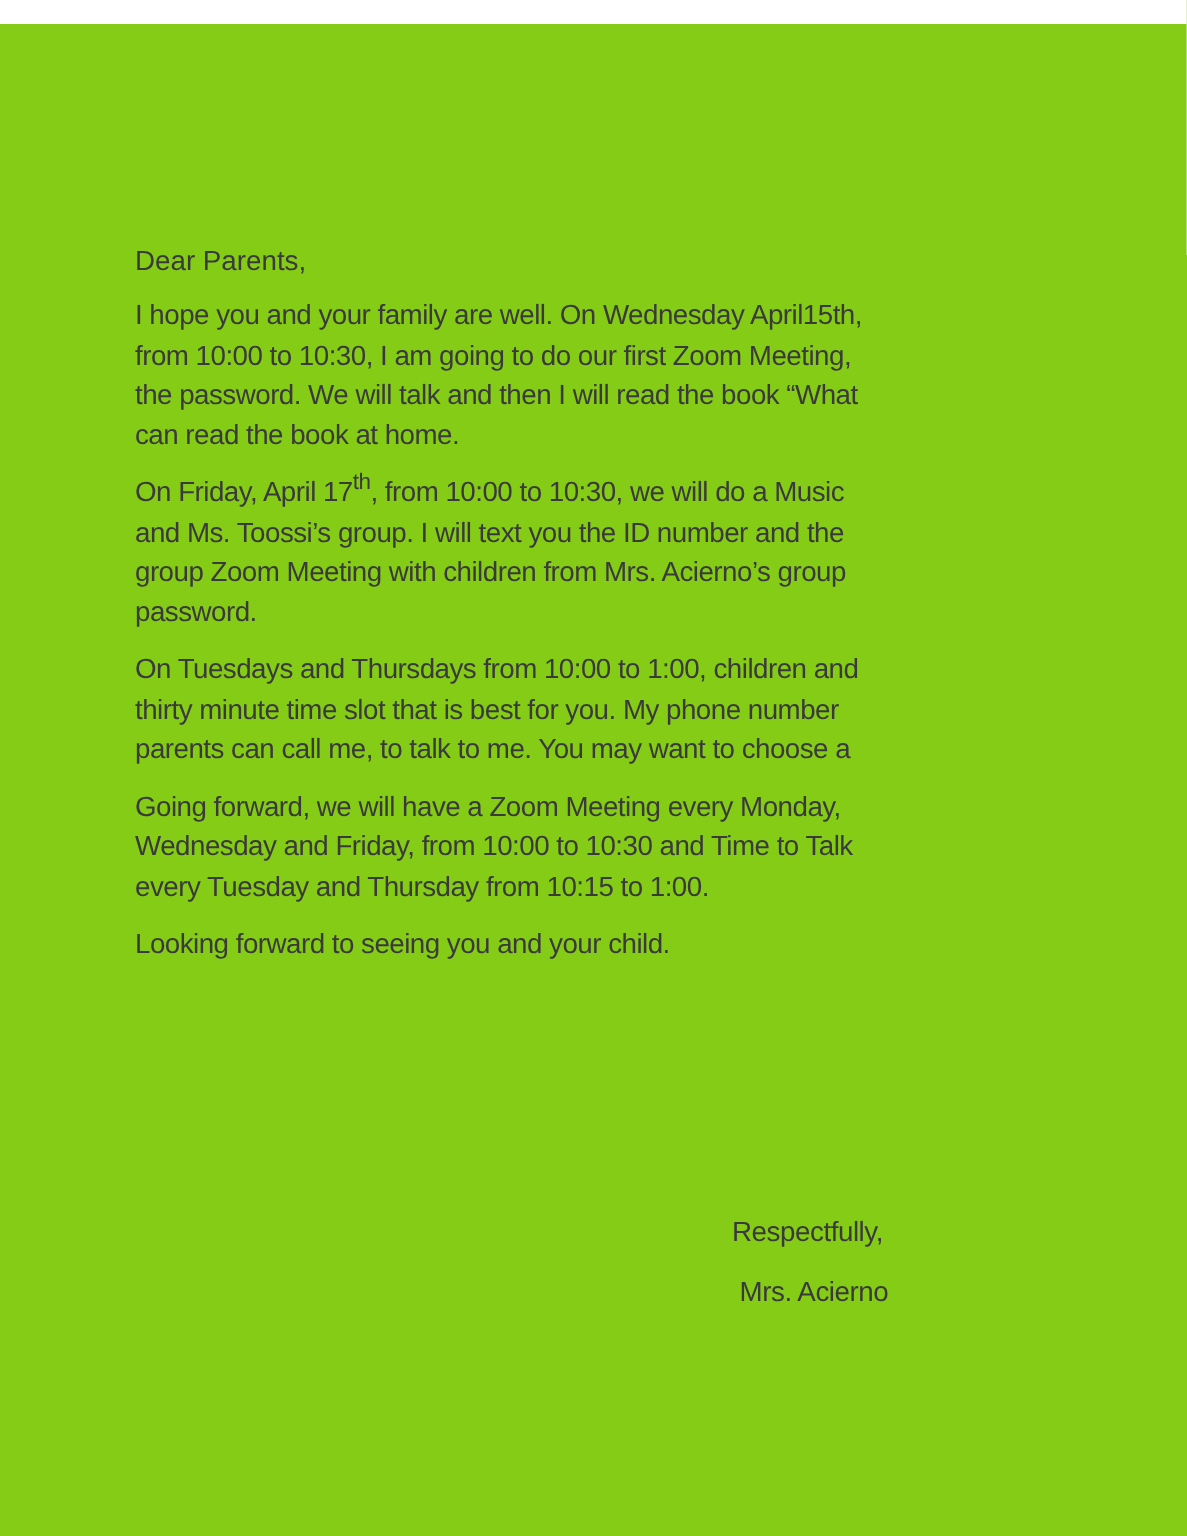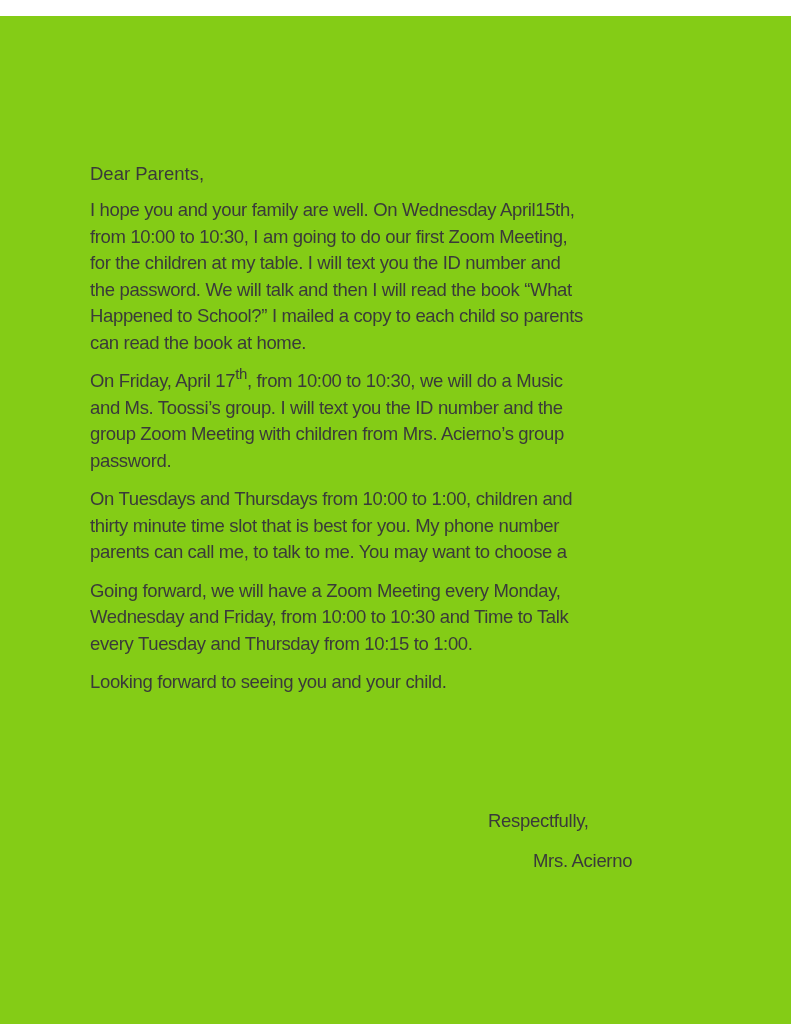--- a/index.html
+++ b/index.html
@@ -52,36 +52,34 @@
       top: -1px;
     }
     .closing {
       position: absolute;
       font-size: 18.5px;
       line-height: 26px;
       white-space: nowrap;
       letter-spacing: -0.3px;
     }
     .closing-phrase { left: 488px; top: 792px; }
-    .signature { left: 493px; top: 832px; margin-left: 40px; }
+    .signature { left: 493px; top: 832px; }
   </style>
 </head>
 <body>
 
 <div class="page">
   <div class="letter-body">
 
     <p class="salutation">Dear Parents,</p>
 
     <div class="paragraph">
       <span class="line">I hope you and your family are well.  On Wednesday April15th,</span>
       <span class="line">from 10:00 to 10:30, I am going to do our first Zoom Meeting,</span>
-      <span class="line">for the children at my table.  I will text you the ID number and</span>
       <span class="line">the password.  We will talk and then I will read the book “What</span>
-      <span class="line">Happened to School?”  I mailed a copy to each child so parents</span>
       <span class="line">can read the book at home.</span>
     </div>
 
     <div class="paragraph">
       <span class="line"><span>On Friday, April 17</span><sup>th</sup><span>, from 10:00 to 10:30, we will do a Music</span></span>
       <span class="line">and Ms. Toossi’s group.  I will text you the ID number and the</span>
       <span class="line">group Zoom Meeting with children from Mrs. Acierno’s group</span>
       <span class="line">password.</span>
     </div>
 

